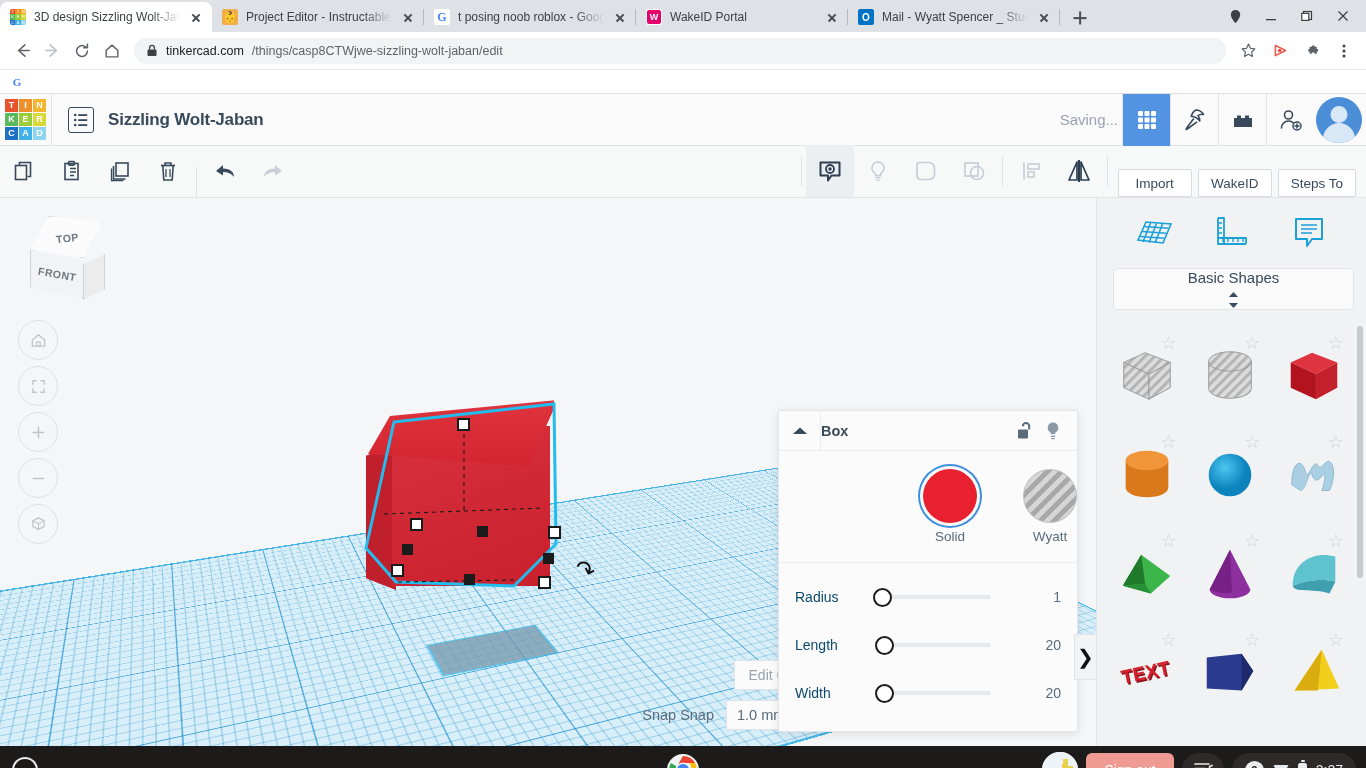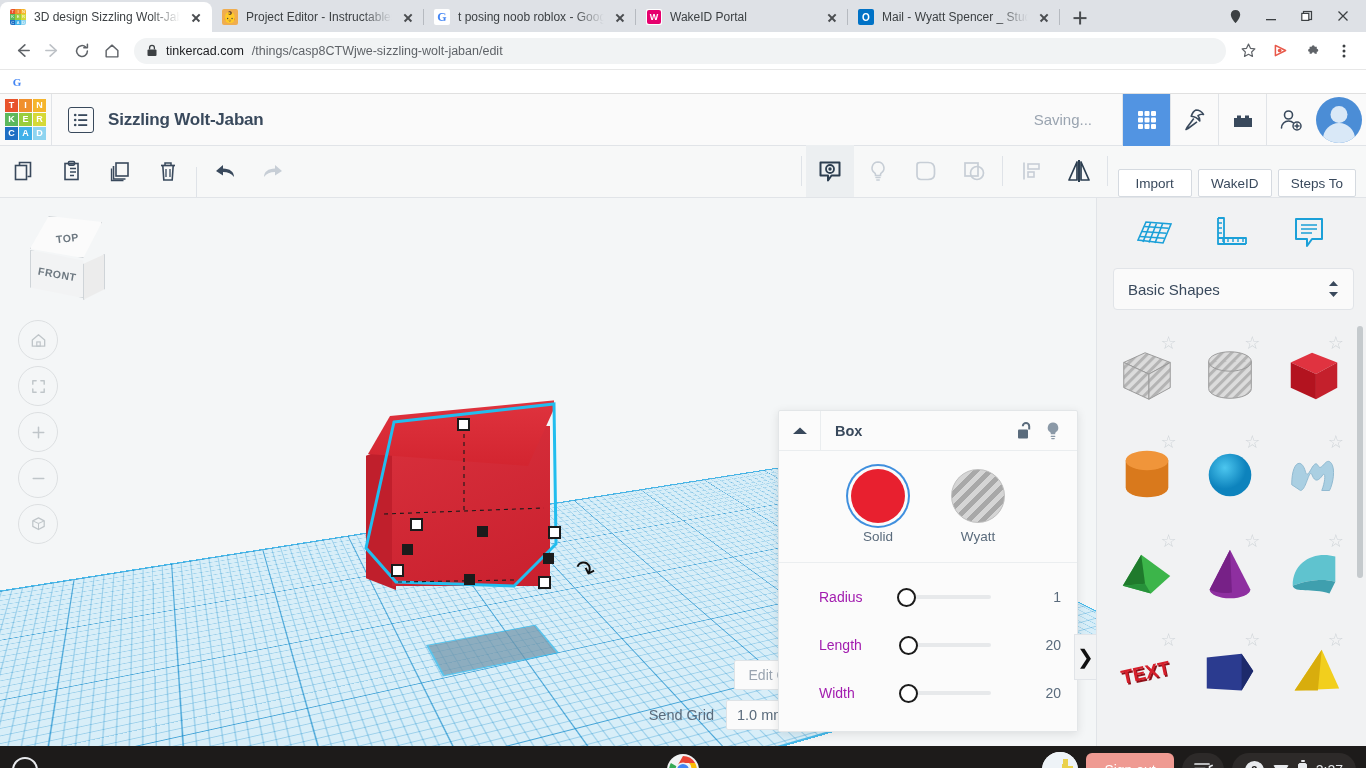--- a/index.html
+++ b/index.html
@@ -86,21 +86,21 @@
     display:flex; align-items:center;
   }
   #tc-logo { width:52px; height:52px; display:flex;align-items:center;justify-content:center;
      border-right:1px solid #e1e4e8;}
   .logo-grid { display:grid; grid-template-columns:repeat(3,13px); grid-template-rows:repeat(3,13px); gap:1px;}
   .logo-grid i { font-style:normal; color:#fff; font-size:9px; font-weight:bold;
       display:flex; align-items:center; justify-content:center; line-height:1;}
   #tc-menu-icon { margin-left:16px; width:26px;height:26px; display:flex;align-items:center;
       justify-content:center; border:1.8px solid #39495c; border-radius:3px;}
   #tc-project-title { margin-left:14px; font-size:17px; color:#39495c; font-weight:bold; letter-spacing:-.2px;}
-  #tc-saving { margin-left:auto; font-size:15px; color:#9aa4b0; padding-right:30px; }
+  #tc-saving { margin-left:auto; font-size:15px; color:#9aa4b0; padding-right:4px; }
   .hdr-icon { width:48px;height:52px; display:flex;align-items:center;justify-content:center;
      border-left:1px solid #e1e4e8; color:#39495c;}
   .hdr-icon.active { background:#5294e2; color:#fff; }
   #tc-avatar { width:46px;height:46px;border-radius:50%; background:#4b8dd6; margin:0 4px 0 2px;
      position:relative; overflow:hidden; flex:0 0 46px;}
   #tc-avatar::before{ content:"";position:absolute;width:17px;height:17px;border-radius:50%;
      background:#d9e8f7; left:50%; top:9px; transform:translateX(-50%);}
   #tc-avatar::after{ content:"";position:absolute;width:32px;height:22px;border-radius:16px 16px 0 0;
      background:#d9e8f7; left:50%; bottom:-2px; transform:translateX(-50%);}
 
@@ -178,33 +178,33 @@
 
   
   #props-panel {
     position:absolute; left:778px; top:212px; width:300px; background:#fbfbfb;
     border:1px solid #e3e6e8; box-shadow:0 2px 10px rgba(0,0,0,.10);
     border-radius:2px; z-index:20;
   }
   #props-head { height:40px; display:flex; align-items:center; border-bottom:1px solid #eaedef;}
   #props-collapse { width:42px;height:40px;display:flex;align-items:center;justify-content:center;
      border-right:1px solid #eaedef; color:#39495c; font-size:11px;}
-  #props-title { margin-left:14px; font-size:14.5px; font-weight:bold; color:#39495c;}
+  #props-title { font-size:14.5px; font-weight:bold; color:#39495c;}
   #props-head-icons { margin-left:auto; display:flex; gap:12px; padding-right:16px; color:#5a6b7c;}
   #props-body { padding:18px 0 14px 0; background:rgba(251,251,251,.93); }
-  #mode-row { display:flex; justify-content:center; gap:46px; }
+  #mode-row { display:flex; justify-content:flex-end; gap:46px; }
   .mode-item { text-align:center; }
   .mode-swatch { width:54px;height:54px;border-radius:50%; margin:0 auto 6px auto; }
   .mode-swatch.solid { background:#e8202f; box-shadow:0 0 0 3px #fbfbfb, 0 0 0 5px #3f8fde;}
   .mode-swatch.hole { border:1px solid #bfbfbf;
      background:repeating-linear-gradient(135deg,#d5d5d5 0 5px,#a8a8a8 5px 10px);}
   .mode-label { font-size:13.5px; color:#5a6b7c;}
   #slider-list { margin-top:18px; border-top:1px solid #ebeef0; padding-top:10px;}
   .slider-row { display:flex; align-items:center; height:48px; padding:0 16px; }
-  .slider-name { width:78px; font-size:14px; color:#a21caf;margin-left:24px; }
+  .slider-name { width:78px; font-size:14px; color:#0c4a6e; }
   .slider-track { position:relative; flex:1; height:20px; display:flex; align-items:center;}
   .slider-bar { position:absolute; left:6px; right:18px; height:4px; background:#e7e9eb; border-radius:2px;}
   .slider-fill { position:absolute; left:6px; height:4px; background:#4a90d9; border-radius:2px;}
   .slider-knob { position:absolute; width:19px;height:19px;border-radius:50%;
      background:#fff; border:2px solid #1b1b1b; }
   .slider-val { width:52px; text-align:right; font-size:14px; color:#5a6b7c;}
 
   #panel-expand { position:absolute; left:1074px; top:436px; width:22px;height:46px;
      background:#f2f3f4; border:1px solid #e1e4e8; border-right:none;
      display:flex; align-items:center; justify-content:center; font-size:20px;
@@ -224,21 +224,21 @@
   
   #sidebar { width:270px; background:#f1f2f3; border-left:1px solid #e1e4e8;
      display:flex; flex-direction:column; }
   #sb-tabs { height:70px; display:flex; align-items:center; justify-content:space-around;
      background:#f1f2f3; padding:0 18px;}
   .sb-tab { width:56px;height:50px; display:flex;align-items:center;justify-content:center;
      color:#1ba0d8; }
   #sb-category {
      margin:0 12px 10px 16px; height:42px; background:#fafafa; border:1px solid #e1e4e8;
      border-radius:4px; display:flex; align-items:center; justify-content:space-between;
-     padding:0 14px; font-size:15px; color:#39495c;}
+     padding:0 14px; font-size:15px; color:#39495c;flex-direction:column;}
   #sb-shapes { flex:1; position:relative; overflow:hidden;
      display:grid; grid-template-columns:repeat(3,1fr); grid-auto-rows:99px;
      padding:6px 10px 0 8px; }
   .shape-cell { position:relative; display:flex;align-items:center;justify-content:center;}
   .shape-star { position:absolute; right:12px; top:6px; font-size:18px; color:#cfd4d8;}
   .shape-img { width:62px; height:62px; position:relative; }
   #sb-scroll { position:absolute; right:3px; top:6px; width:6px; height:252px;
      background:#c5cacd; border-radius:3px; }
 
   
@@ -627,21 +627,21 @@
         <svg width="19" height="19" viewBox="0 0 20 20">
             <path d="M10 3 L16 6.2 V12 L10 15.3 L4 12 V6.2 Z" fill="none" stroke="#bfc5c9" stroke-width="1.3" stroke-linejoin="round"></path>
             <path d="M10 8.8 V15.3 M4 6.2 L10 8.8 L16 6.2" fill="none" stroke="#bfc5c9" stroke-width="1.1"></path>
           </svg>
       </div>
     </div>
 
     <div id="grid-controls">
       <div id="edit-grid-btn">Edit Grid</div>
       <div id="snap-row">
-        <span id="snap-label">Send Grid</span>
+        <span id="snap-label">Snap Snap</span>
         <div id="snap-select">
           <span>1.0 mm</span>
           <span style="font-size:9px;">▲</span>
         </div>
       </div>
     </div>
 
     <div id="props-panel">
       <div id="props-head">
         <div id="props-collapse">

